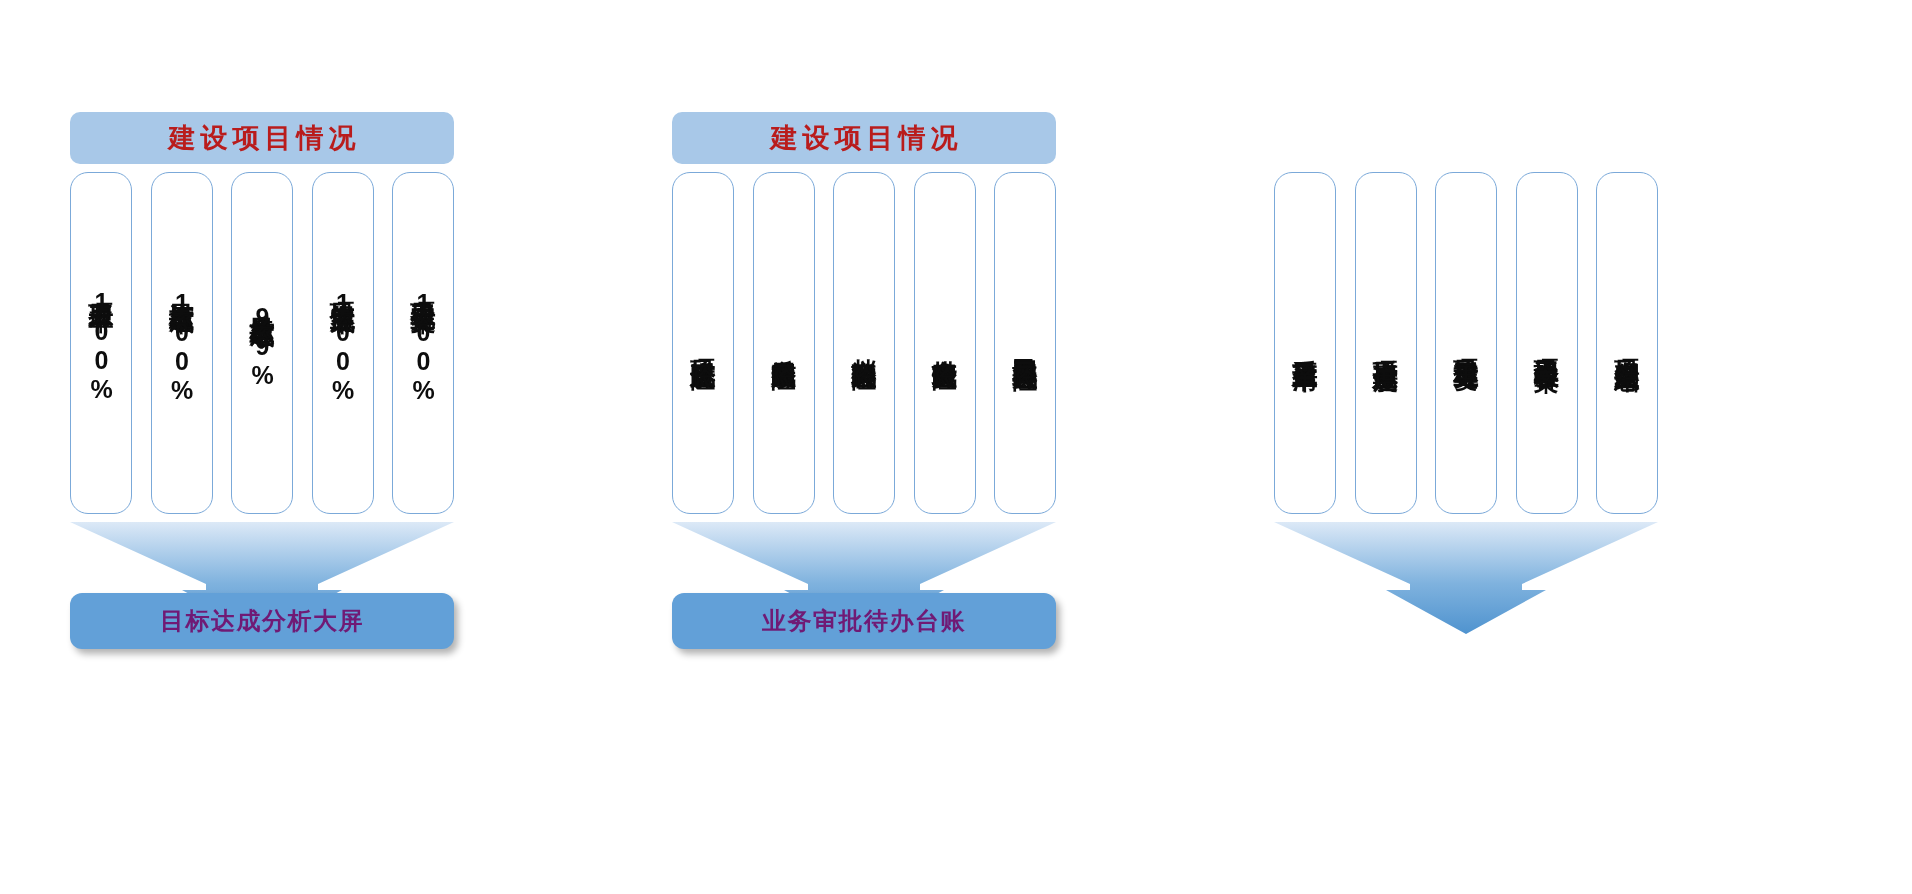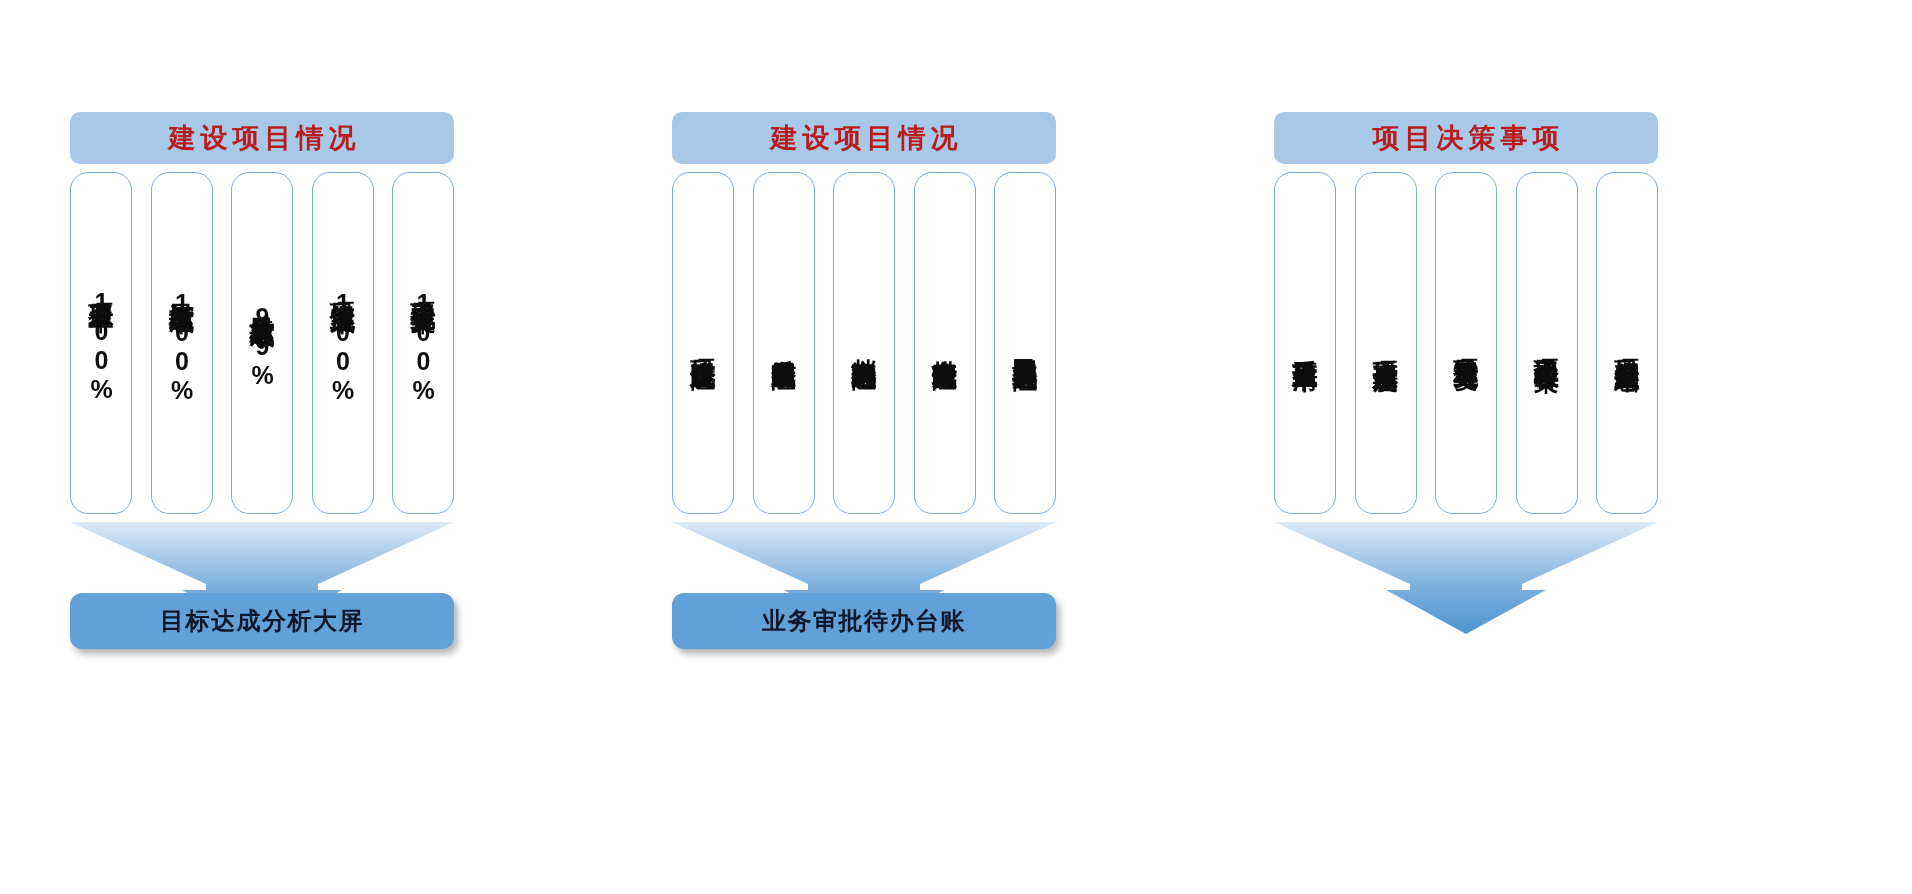--- a/index.html
+++ b/index.html
@@ -116,21 +116,21 @@
     display: flex;
     align-items: center;
     justify-content: center;
     box-shadow: 4px 5px 7px rgba(0,0,0,0.30);
     box-sizing: border-box;
   }
   .result .rtext {
     font-size: 24px;
     font-weight: bold;
     letter-spacing: 1.5px;
-    color: #0f172a;
+    color: #701a75;
     white-space: nowrap;
   }
 </style>
 </head>
 <body>
 
 <div id="board">
 
   <div class="group g1">
     <div class="group-header">
@@ -204,23 +204,20 @@
       </defs>
       <path d="M 4 6 L 388 6 L 252 68 L 252 74 L 276 74 L 196 118 L 116 74 L 140 74 L 140 68 Z" fill="url(#fg2)"></path>
     </svg>
 
     <div class="result">
       <span class="rtext">业务审批待办台账</span>
     </div>
   </div>
 
   <div class="group g3">
-    <div class="group-header">
-      <span class="htext">项目决策事项</span>
-    </div>
 
     <div class="items">
       <div class="item">
         <span class="vtext">重点建设项目清单</span>
       </div>
       <div class="item">
         <span class="vtext">重点项目建设进度</span>
       </div>
       <div class="item">
         <span class="vtext">项目重大工程变更</span>

